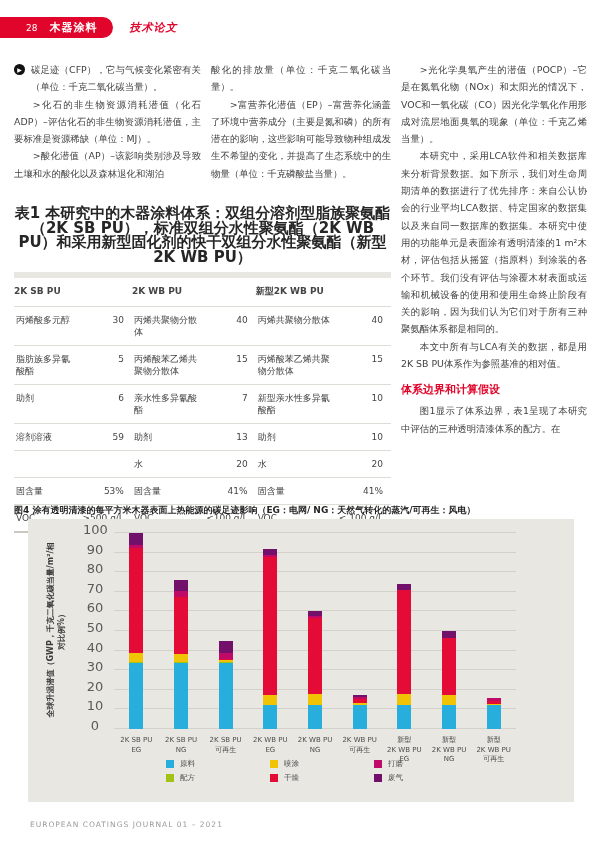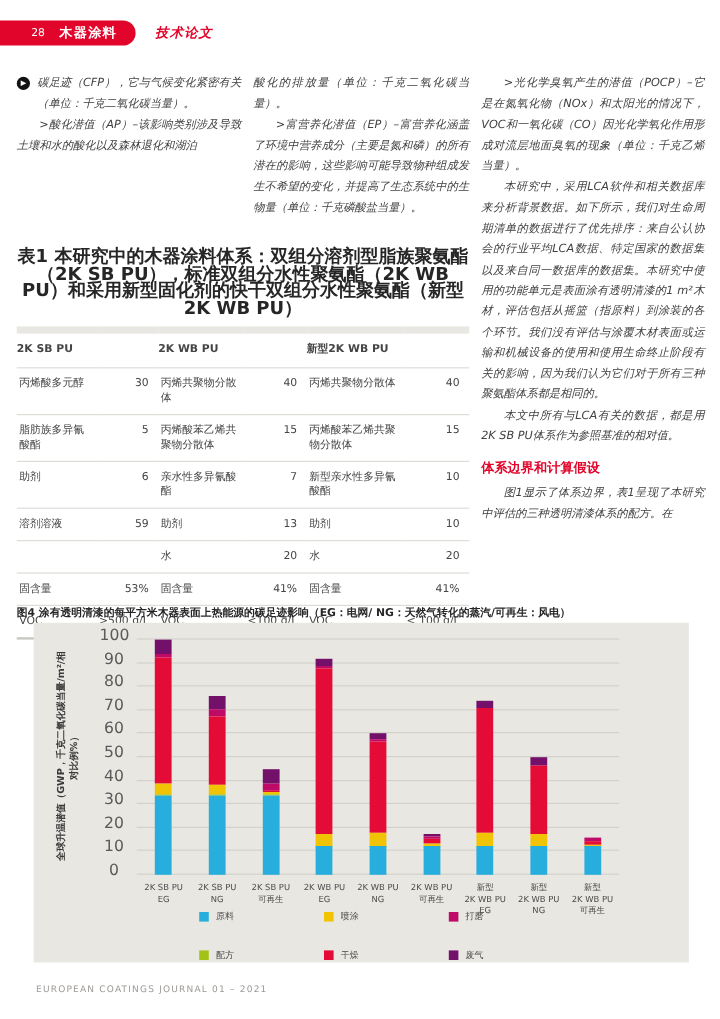--- a/index.html
+++ b/index.html
@@ -20,21 +20,21 @@
     border-radius:0 11px 11px 0;padding:0 16px 0 26px;gap:12px;
   }
   .pill .num{font-size:9px;}
   .pill .sec{font-size:11px;font-weight:bold;letter-spacing:1px;}
   .kicker{margin-left:16px;color:var(--red);font-size:11px;font-weight:bold;letter-spacing:1px;font-style:italic;}
   
   .col{position:absolute;top:61px;font-size:9.4px;line-height:17.3px;text-align:justify;color:#414141;}
   #col1{left:14px;width:187px;}
   #col2{left:211px;width:180px;}
   #col3{left:401px;width:186px;}
-  .col p{margin:0;font-style:italic;}
+  .col p{margin:0;}
   .col p.indent{text-indent:2em;}
   .col h3{color:var(--red);font-size:11px;line-height:14px;margin:11px 0 5px 0;text-align:left;}
   .bullet-p{position:relative;padding-left:17px;}
   .bullet-icon{
     position:absolute;left:0;top:3px;width:11px;height:11px;border-radius:50%;
     background:#121212;color:#fff;display:flex;align-items:center;justify-content:center;
     font-size:6px;line-height:1;
   }
   
   .tablewrap{position:absolute;left:14px;top:206px;width:377px;}
@@ -53,41 +53,42 @@
   .plot{position:absolute;left:86px;top:14px;width:402px;height:196px;}
   .gridline{position:absolute;left:0;width:100%;height:1px;background:var(--grid);}
   .ytick{position:absolute;right:calc(100% + 7px);width:24px;text-align:center;font-size:13px;color:#5a5a5a;}
   .bar{position:absolute;bottom:0;width:14px;display:flex;flex-direction:column-reverse;}
   .seg{width:100%;}
   .xlabel{position:absolute;top:calc(100% + 7px);text-align:center;font-size:7px;line-height:9.5px;color:#4c4c4c;}
   .ylab{
     position:absolute;left:-92px;top:100px;width:240px;transform:rotate(-90deg);
     font-size:8px;font-weight:bold;line-height:11px;text-align:center;color:#3a3a3a;
   }
-  .legend{position:absolute;left:138px;top:240px;display:grid;grid-template-columns:104px 104px 104px;row-gap:22px;}
+  .legend{position:absolute;left:138px;top:240px;display:grid;grid-template-columns:104px 104px 104px;row-gap:4px;}
   .lg-item{display:flex;align-items:center;gap:6px;font-size:7.5px;color:#4c4c4c;}
   .sw{width:8px;height:8px;display:inline-block;flex:0 0 auto;}
   
   .footer{position:absolute;left:30px;top:820px;font-size:7.5px;letter-spacing:1px;color:#9c9996;}
 </style>
 </head>
 <body>
 
 <div class="page">
 
   <div class="header">
     <div class="pill">
       <span class="num">28</span>
       <span class="sec">木器涂料</span>
     </div>
     <span class="kicker">技术论文</span>
   </div>
 
   <div class="col" id="col1">
       <p class="bullet-p"><span class="bullet-icon">▶</span>碳足迹（CFP），它与气候变化紧密有关（单位：千克二氧化碳当量）。</p>
+      <p class="indent">&gt;化石的非生物资源消耗潜值（化石ADP）–评估化石的非生物资源消耗潜值，主要标准是资源稀缺（单位：MJ）。</p>
       <p class="indent">&gt;酸化潜值（AP）–该影响类别涉及导致土壤和水的酸化以及森林退化和湖泊</p>
     </div>
   <div class="col" id="col2">
       <p>酸化的排放量（单位：千克二氧化碳当量）。</p>
       <p class="indent">&gt;富营养化潜值（EP）–富营养化涵盖了环境中营养成分（主要是氮和磷）的所有潜在的影响，这些影响可能导致物种组成发生不希望的变化，并提高了生态系统中的生物量（单位：千克磷酸盐当量）。</p>
     </div>
   <div class="col" id="col3">
       <p class="indent">&gt;光化学臭氧产生的潜值（POCP）–它是在氮氧化物（NOx）和太阳光的情况下，VOC和一氧化碳（CO）因光化学氧化作用形成对流层地面臭氧的现象（单位：千克乙烯当量）。</p>
       <p class="indent">本研究中，采用LCA软件和相关数据库来分析背景数据。如下所示，我们对生命周期清单的数据进行了优先排序：来自公认协会的行业平均LCA数据、特定国家的数据集以及来自同一数据库的数据集。本研究中使用的功能单元是表面涂有透明清漆的1 m²木材，评估包括从摇篮（指原料）到涂装的各个环节。我们没有评估与涂覆木材表面或运输和机械设备的使用和使用生命终止阶段有关的影响，因为我们认为它们对于所有三种聚氨酯体系都是相同的。</p>
       <p class="indent">本文中所有与LCA有关的数据，都是用2K SB PU体系作为参照基准的相对值。</p>

